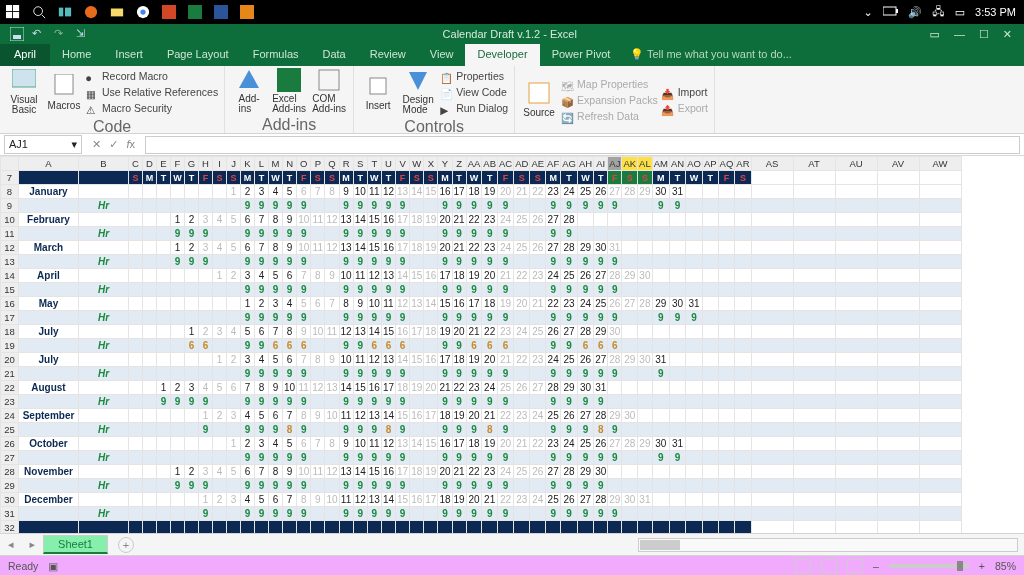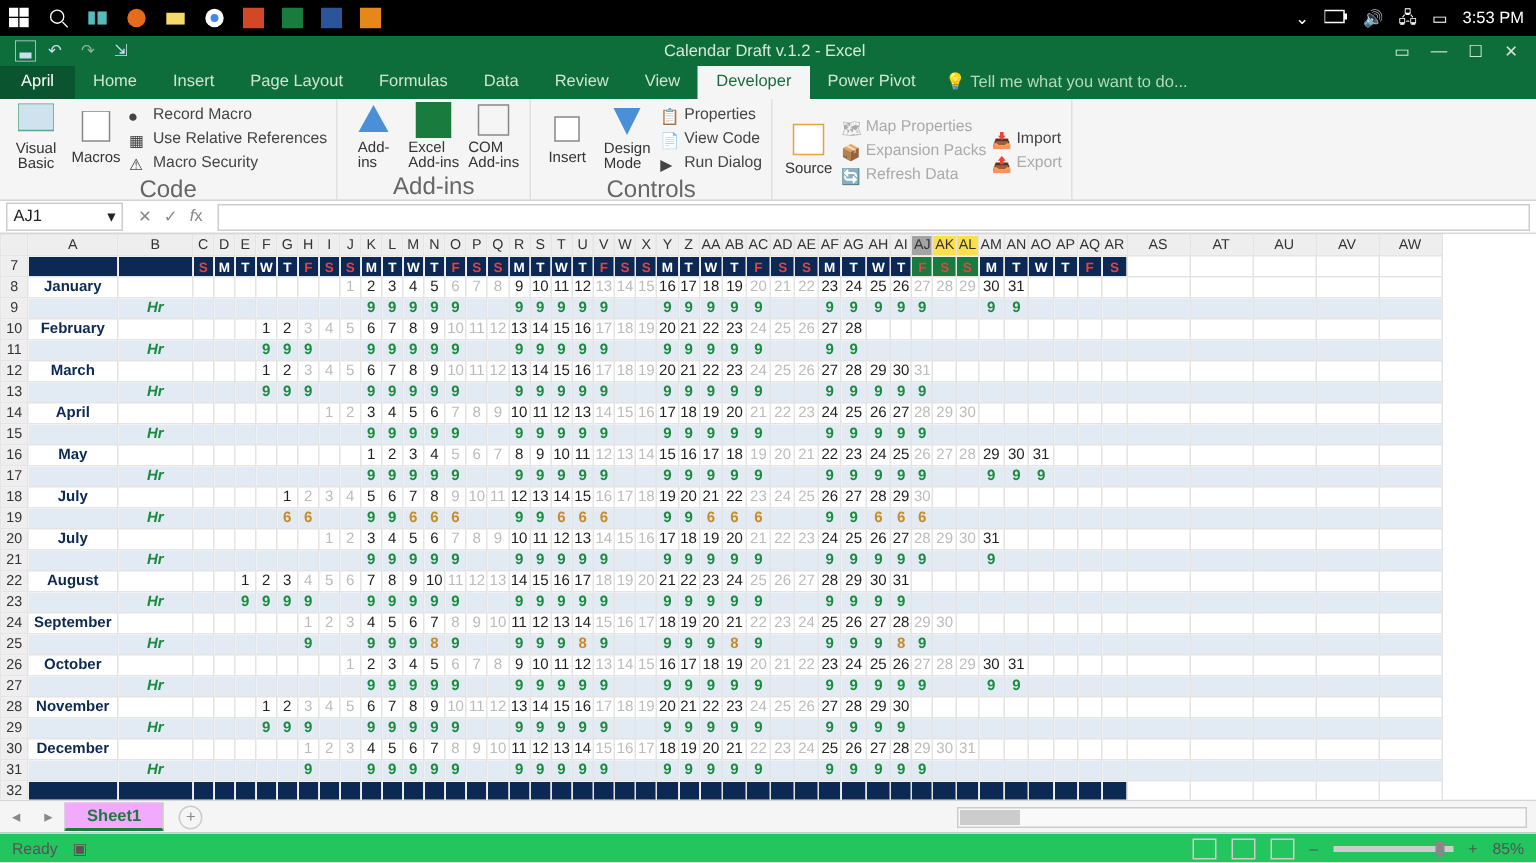--- a/index.html
+++ b/index.html
@@ -62,27 +62,27 @@
   .hr { color:#1a8a3e; text-align:right; padding-right:4px; font-style:italic; font-weight:bold;}
   .hrrow td { background:#e2eaf4; }
   .dimnum { color:#bbb; }
   .grn9 { color:#1a8a3e; font-weight:bold;}
   .org6 { color:#c98a28; font-weight:bold;}
   .botbar td { background:#0b2953; height:12px; }
 
   
   .tabstrip { height:22px; background:#f5f5f5; border-top:1px solid #d4d4d4; display:flex; align-items:center; font-size:11px;}
   .tabstrip .arrow { padding:0 8px; color:#888;}
-  .tabstrip .tabname { border:1px solid #ccc; border-bottom:2px solid #1a7b3f; padding:2px 14px; background:#f0abfc; color:#1a7b3f; font-weight:bold;}
+  .tabstrip .tabname { border:1px solid #ccc; border-bottom:2px solid #1a7b3f; padding:2px 14px; background:#86efac; color:#1a7b3f; font-weight:normal;}
   .tabstrip .plus { margin-left:10px; width:16px; height:16px; border:1px solid #ccc; border-radius:50%; text-align:center; line-height:14px; color:#888;}
   .tabstrip .hsb { margin-left:auto; margin-right:6px; width:380px; height:14px; border:1px solid #ccc; background:#f9f9f9; position:relative;}
   .tabstrip .hsb .thumb{ position:absolute; left:1px; top:1px; width:40px; height:10px; background:#ccc;}
 
   
-  .status { height:20px; background:#22c55e; border-top:1px solid #d4d4d4; display:flex; align-items:center; font-size:10.5px; padding:0 8px; color:#555;}
+  .status { height:20px; background:#f0abfc; border-top:1px solid #d4d4d4; display:flex; align-items:center; font-size:10.5px; padding:0 8px; color:#555;}
   .status .right { margin-left:auto; display:flex; align-items:center; gap:10px;}
   .zoom-sl { width:80px; height:4px; background:#ccc; position:relative;}
   .zoom-sl .th { position:absolute; left:68px; top:-3px; width:6px; height:10px; background:#888;}
   .vbtn { width:16px; height:14px; border:1px solid #ccc; }
 </style>
 </head>
 <body>
 
 <div class="taskbar">
   <div class="tb-left">

